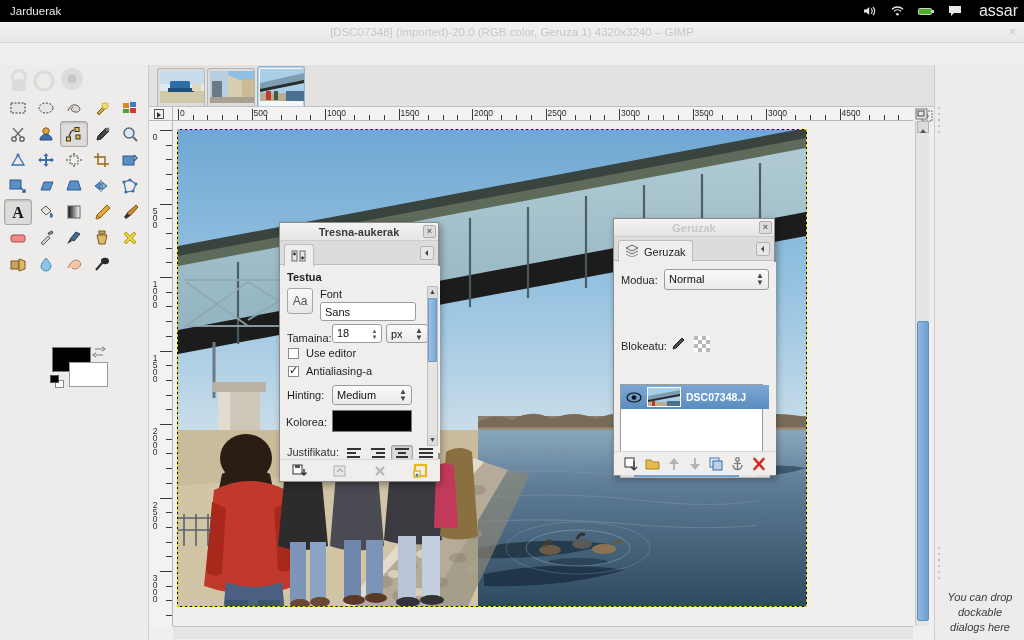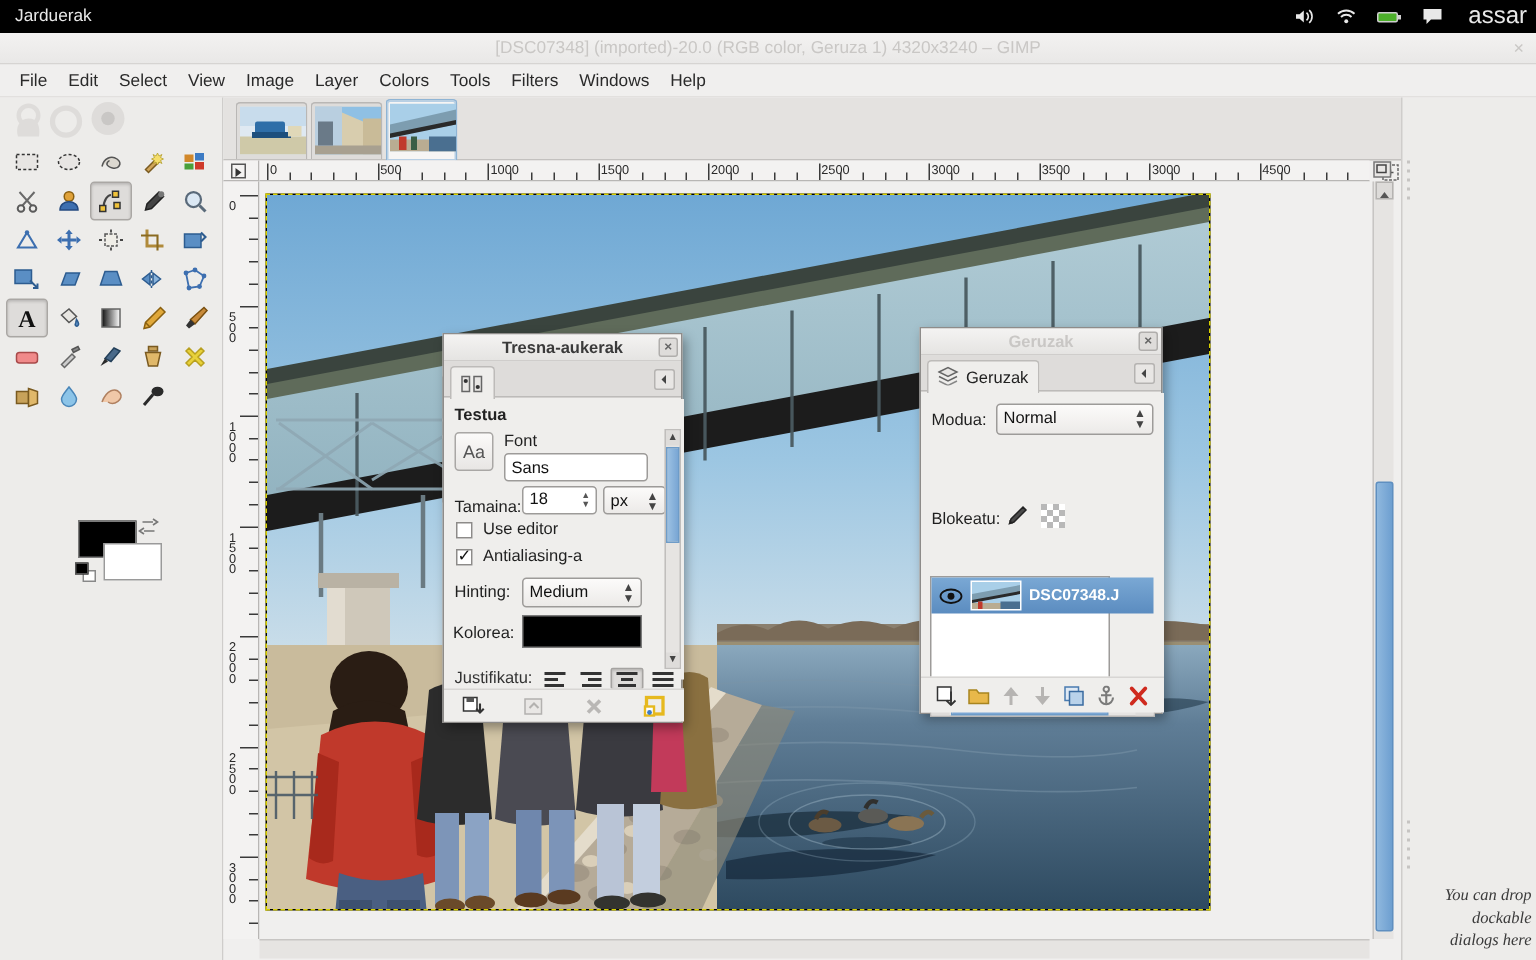--- a/index.html
+++ b/index.html
@@ -187,34 +187,33 @@
     position: absolute; left: 766px; top: 42px; width: 14px; height: 13px; cursor: pointer;
   }
 
   
   #rightdock {
     position: absolute; left: 934px; top: 43px; width: 90px; height: 575px;
     background: #edecea; border-left: 1px solid #cfcdcb;
   }
   #dockhint {
     position: absolute; left: 4px; top: 525px; width: 82px;
-    text-align: right; font-style: italic; font-size: 11px;
-    color: #3a3a3a; line-height: 15px; font-family: Liberation Serif, serif;
+    text-align: center; font-style: italic; font-size: 11px;
+    color: #3a3a3a; line-height: 15px;
   }
   #dockgrip {
     position: absolute; left: 2px; top: 2px; width: 5px; height: 570px;
   }
 
   
   #toolopts {
     position: absolute; left: 279px; top: 200px; width: 160px; height: 260px;
     background: #efeeec;
     border: 1px solid #8e8c8a;
     box-shadow: 2px 3px 7px rgba(0,0,0,.35);
-    margin-left: 16px;
   }
   .dlg-title {
     position: relative; height: 18px;
     background: linear-gradient(to bottom, #f4f3f2, #e5e4e2);
     border-bottom: 1px solid #cfcdcb;
     text-align: center; font-size: 11px; font-weight: bold; color: #3a3a3a;
     line-height: 18px;
   }
   .dlg-title .x {
     position: absolute; right: 2px; top: 2px; width: 13px; height: 13px;
@@ -320,21 +319,21 @@
     position: absolute; left: 4px; top: 3px; height: 22px;
     background: #efeeec; border: 1px solid #bdbbb9; border-bottom: none;
     border-radius: 3px 3px 0 0; display: flex; align-items: center; gap: 4px;
     padding: 0 6px; font-size: 11px; color: #222; cursor: pointer;
   }
   #layersdlg .body {
     position: absolute; left: 0; top: 43px; width: 162px; height: 190px;
     background: #efeeec;
   }
   .layerlist {
-    position: absolute; left: 6px; top: 122px; width: 120px; height: 78px;
+    position: absolute; left: 6px; top: 122px; width: 143px; height: 78px;
     background: #fff; border: 1px solid #9d9b99;
   }
   .layerrow {
     position: absolute; left: 0; top: 0; width: 148px; height: 24px;
     background: linear-gradient(to bottom, #7aa8d4, #5b8cc0);
     display: flex; align-items: center; cursor: pointer;
   }
   .layerrow .eye { width: 26px; display:flex; align-items:center; justify-content:center; }
   .layerrow .lthumb { width: 34px; height: 20px; border: 1px solid #fff; overflow: hidden; }
   .layerrow .lname { font-size: 10.5px; color: #fff; font-weight: bold; margin-left: 5px; white-space: nowrap; }
@@ -403,33 +402,20 @@
   </span>
 </div>
 
 <div id="gimpwin">
 
   <div id="titlebar">
     <span class="tb-text">[DSC07348] (imported)-20.0 (RGB color, Geruza 1) 4320x3240 – GIMP</span>
     <span class="tb-close">×</span>
   </div>
 
-  <div id="menubar">
-    <span class="mi">File</span>
-    <span class="mi">Edit</span>
-    <span class="mi">Select</span>
-    <span class="mi">View</span>
-    <span class="mi">Image</span>
-    <span class="mi">Layer</span>
-    <span class="mi">Colors</span>
-    <span class="mi">Tools</span>
-    <span class="mi">Filters</span>
-    <span class="mi">Windows</span>
-    <span class="mi">Help</span>
-  </div>
 
   <div id="toolbox">
     <div id="wilber">
       <svg width="140" height="26" viewBox="0 0 140 26">
         <path d="M8 24c-2-6 1-12 7-12s8 5 7 12z" fill="#dedcda"></path>
         <circle cx="15" cy="10" r="6.5" fill="none" stroke="#dedcda" stroke-width="3"></circle>
         <circle cx="40" cy="14" r="9" fill="none" stroke="#dedcda" stroke-width="3.5"></circle>
         <circle cx="68" cy="12" r="11" fill="#dedcda"></circle>
         <circle cx="68" cy="12" r="4.5" fill="#c9c7c5"></circle>
       </svg>

